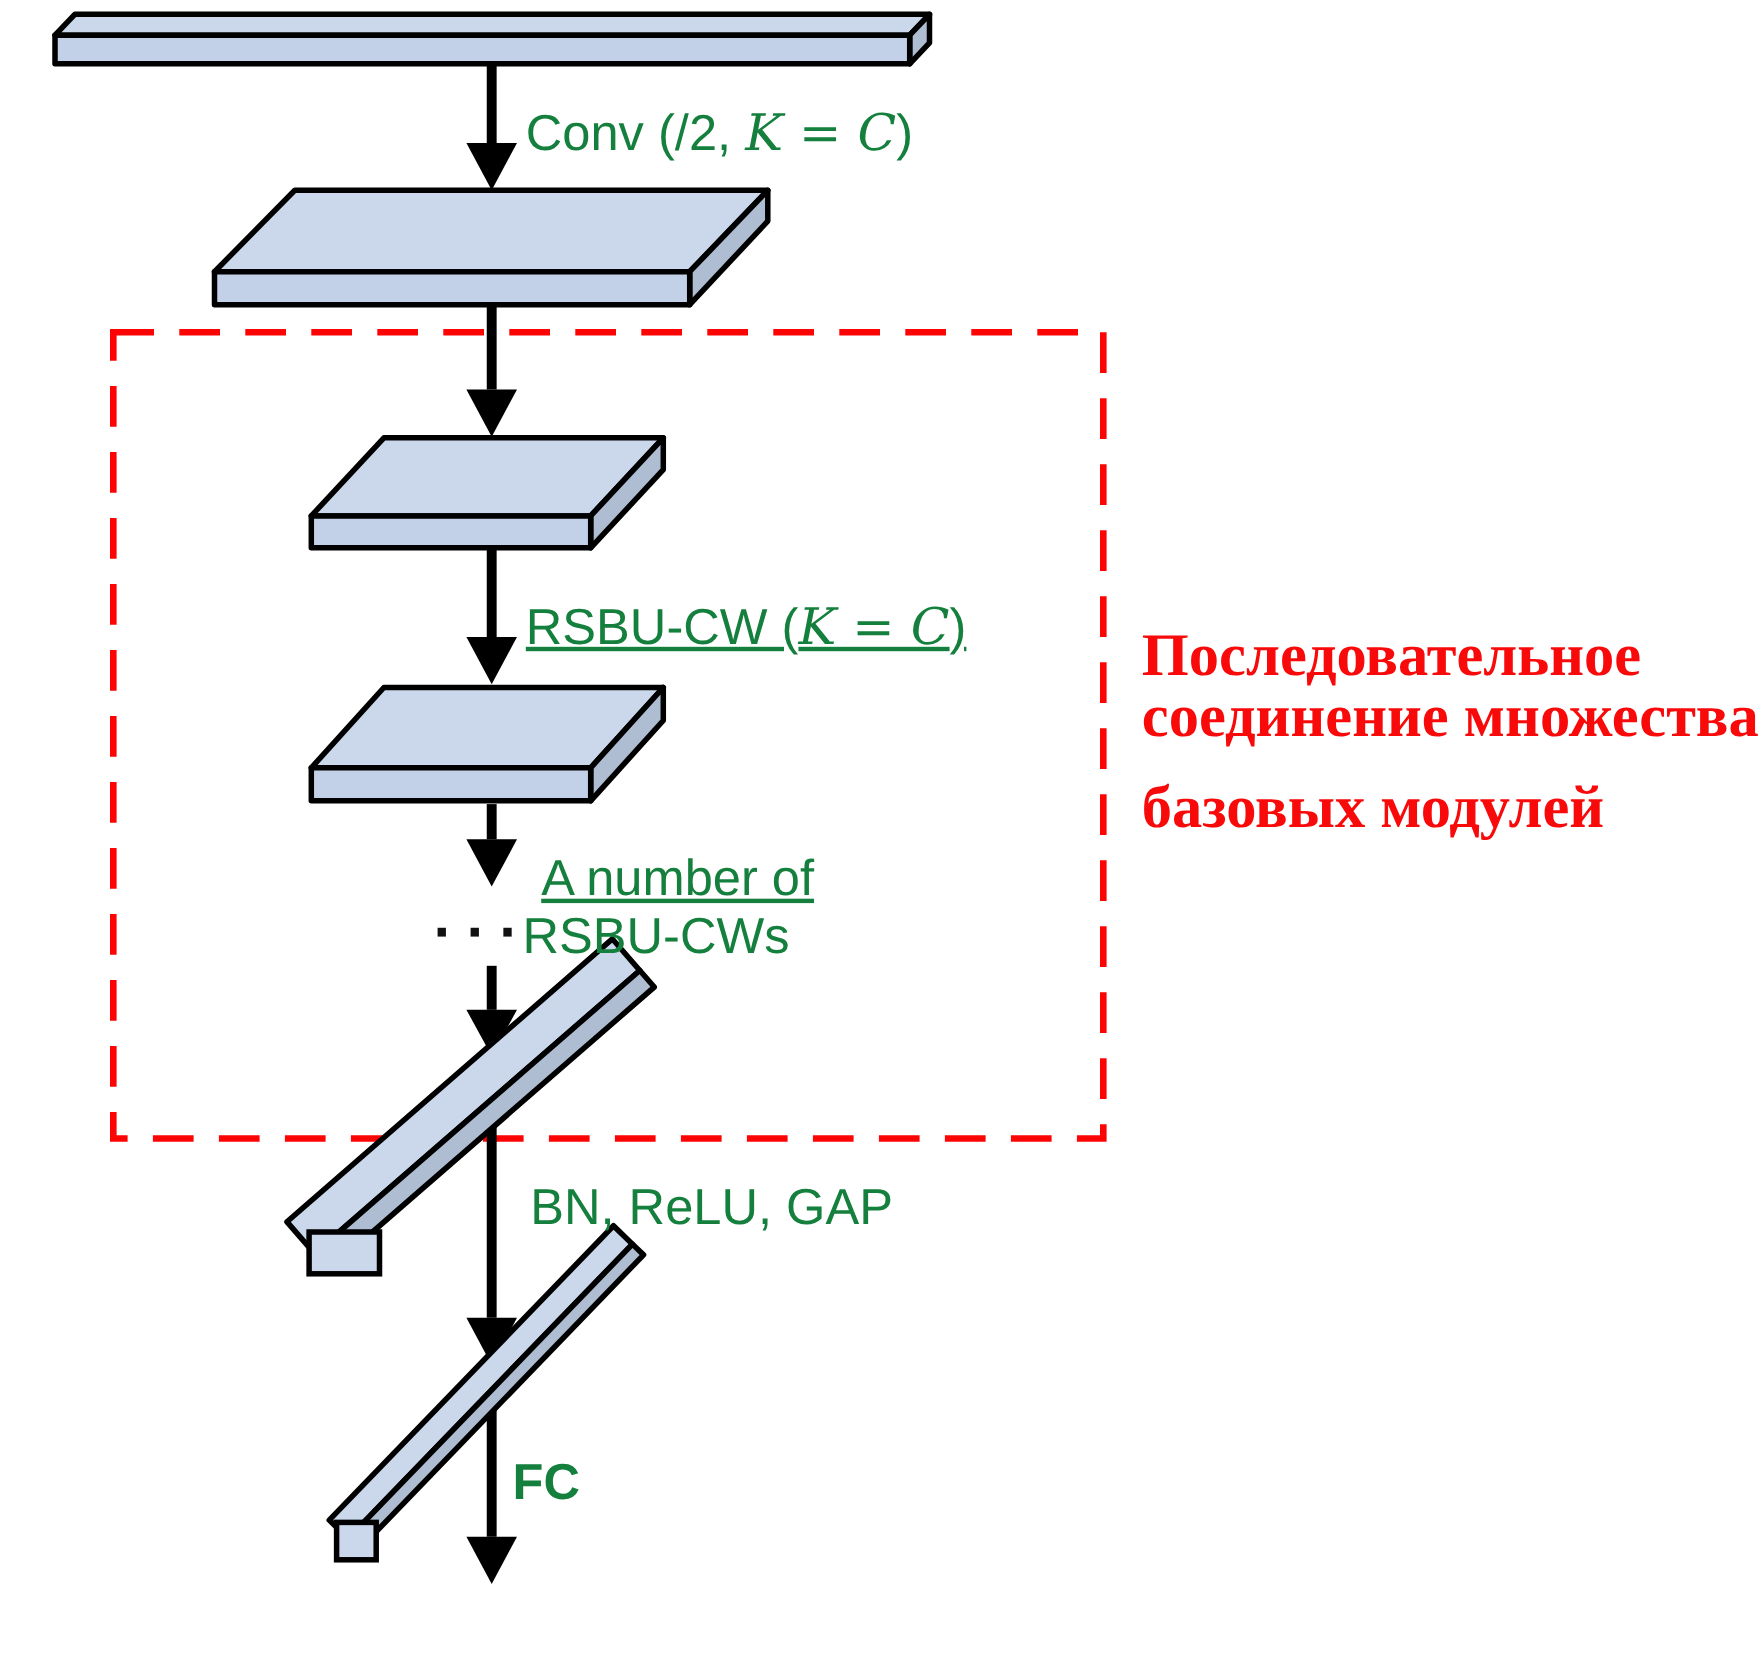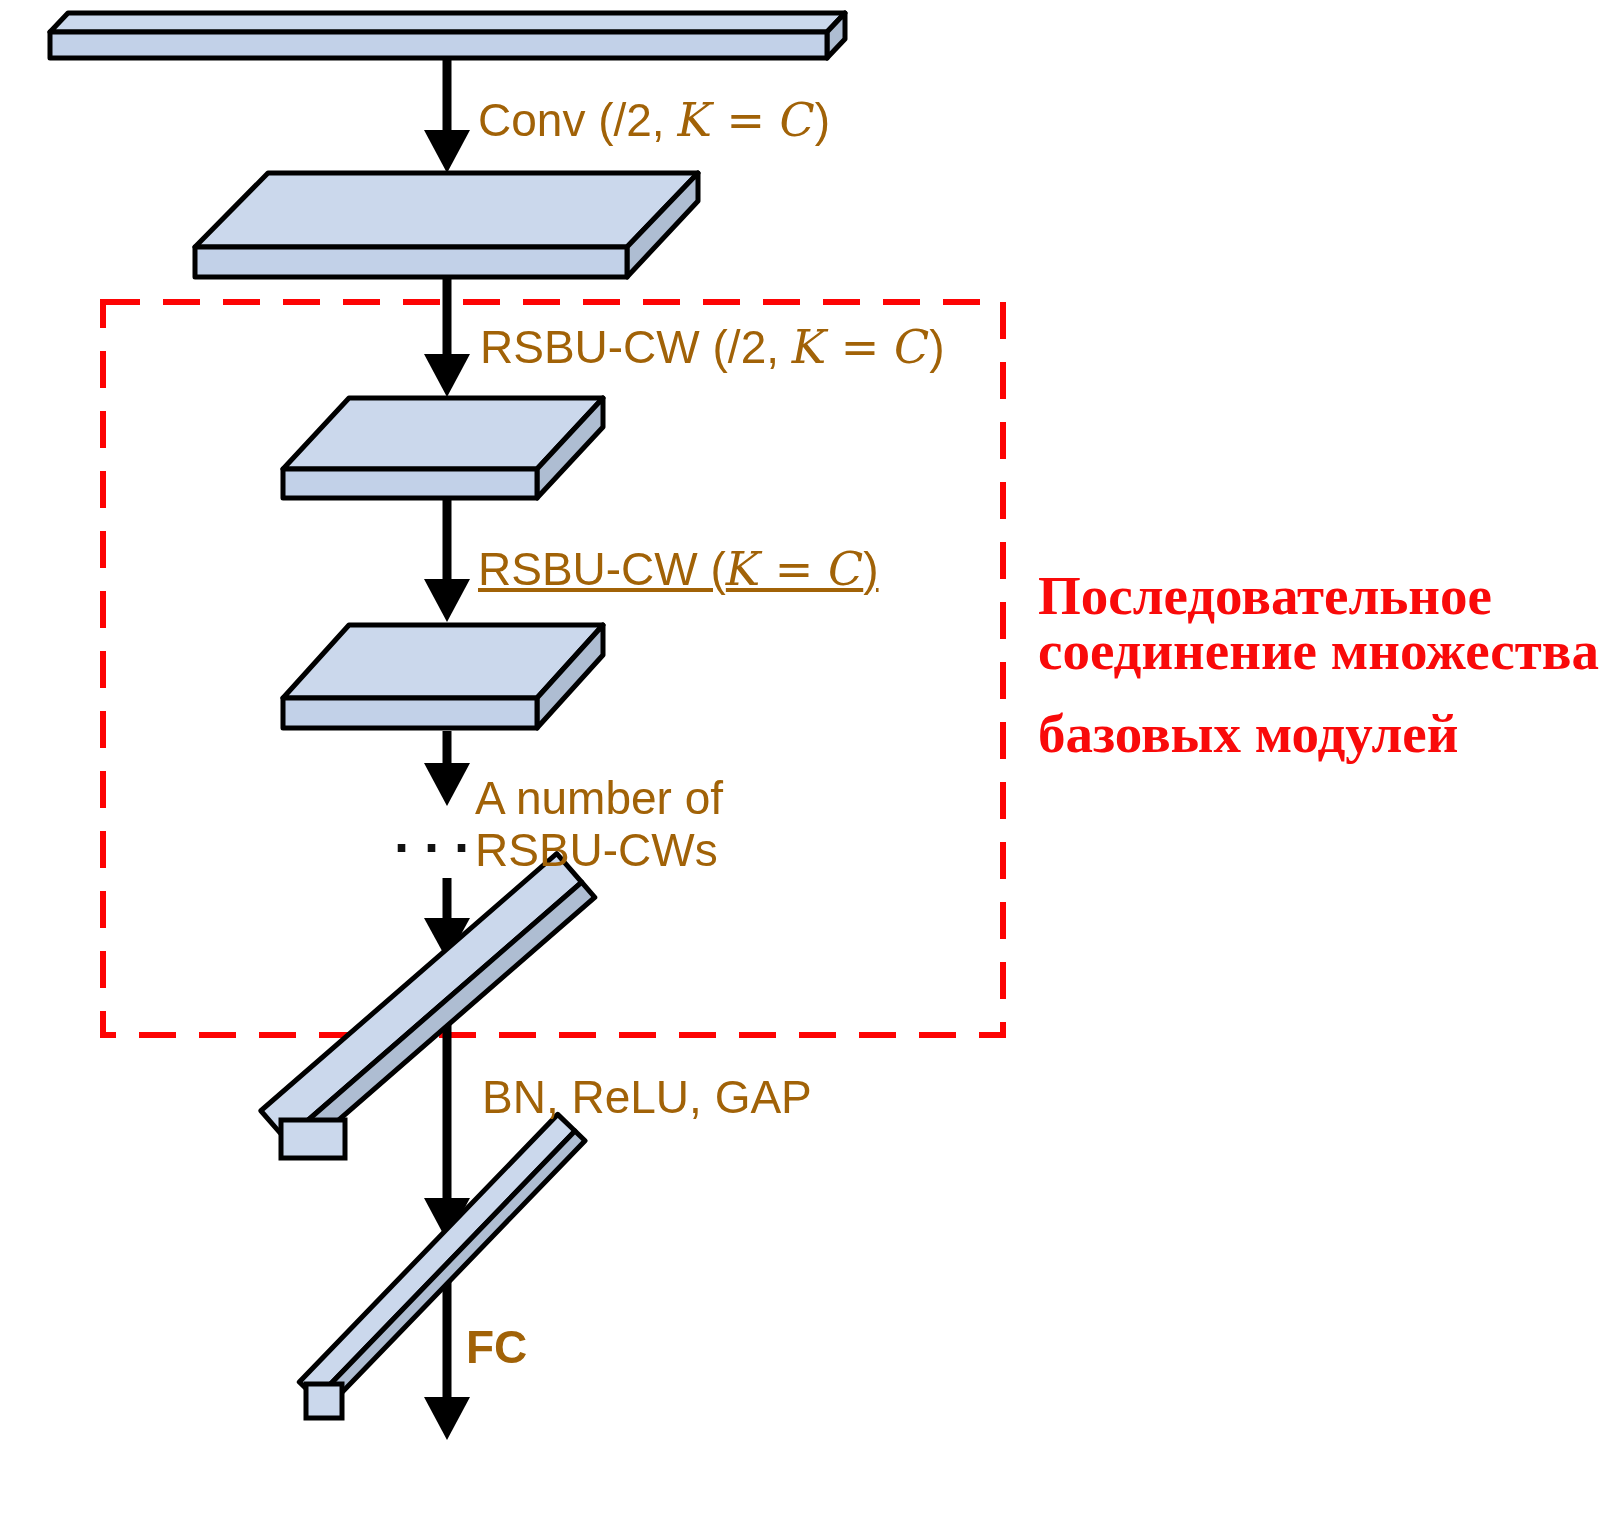--- a/index.html
+++ b/index.html
@@ -6,21 +6,21 @@
   #canvas{
     position:relative;
     width:1600px;height:1520px;
     background:#ffffff;
     font-family:"Liberation Sans", sans-serif;
     overflow:hidden;
   }
   #shapes{position:absolute;left:0;top:0;width:1600px;height:1520px;}
   .lbl{
     position:absolute;
-    color:#a16207;
+    color:#15803d;
     font-size:46px;
     white-space:nowrap;
     line-height:1.1;
   }
   .math{
     font-family:"DejaVu Serif", serif;
     font-style:italic;
   }
   .dots{
     position:absolute;
@@ -115,29 +115,26 @@
       <rect x="0" y="-26" width="372" height="24" fill="#cbd8ec"></rect>
       <rect x="0" y="-2" width="372" height="14" fill="#aebdd2"></rect>
     </g>
     <rect x="306" y="1384" width="36" height="34" stroke="#000" stroke-width="5" fill="#cbd8ec"></rect>
   </svg>
 
   <div class="lbl" style="left:478px;top:95px;">
     <span>Conv (/2, </span><span class="math">K = C</span><span>)</span>
   </div>
 
-  <div class="lbl" style="left:480px;top:322px;">
-    <span>RSBU-CW (/2, </span><span class="math">K = C</span><span>)</span>
-  </div>
 
   <div class="lbl" style="left:478px;top:544px;text-decoration:underline;">
     <span>RSBU-CW (</span><span class="math">K = C</span><span>)</span>
   </div>
 
-  <div class="lbl" style="left:475px;top:773px;">A number of</div>
+  <div class="lbl" style="left:492px;top:773px;text-decoration:underline;">A number of</div>
   <div class="dots" style="left:394px;top:816px;">···</div>
   <div class="lbl" style="left:475px;top:825px;">RSBU-CWs</div>
 
   <div class="lbl" style="left:482px;top:1072px;">BN, ReLU, GAP</div>
 
   <div class="lbl" style="left:466px;top:1322px;font-weight:bold;">FC</div>
 
 
   <div>
     <div class="red-line" style="top:536px;margin-top:28px;">Последовательное</div>

